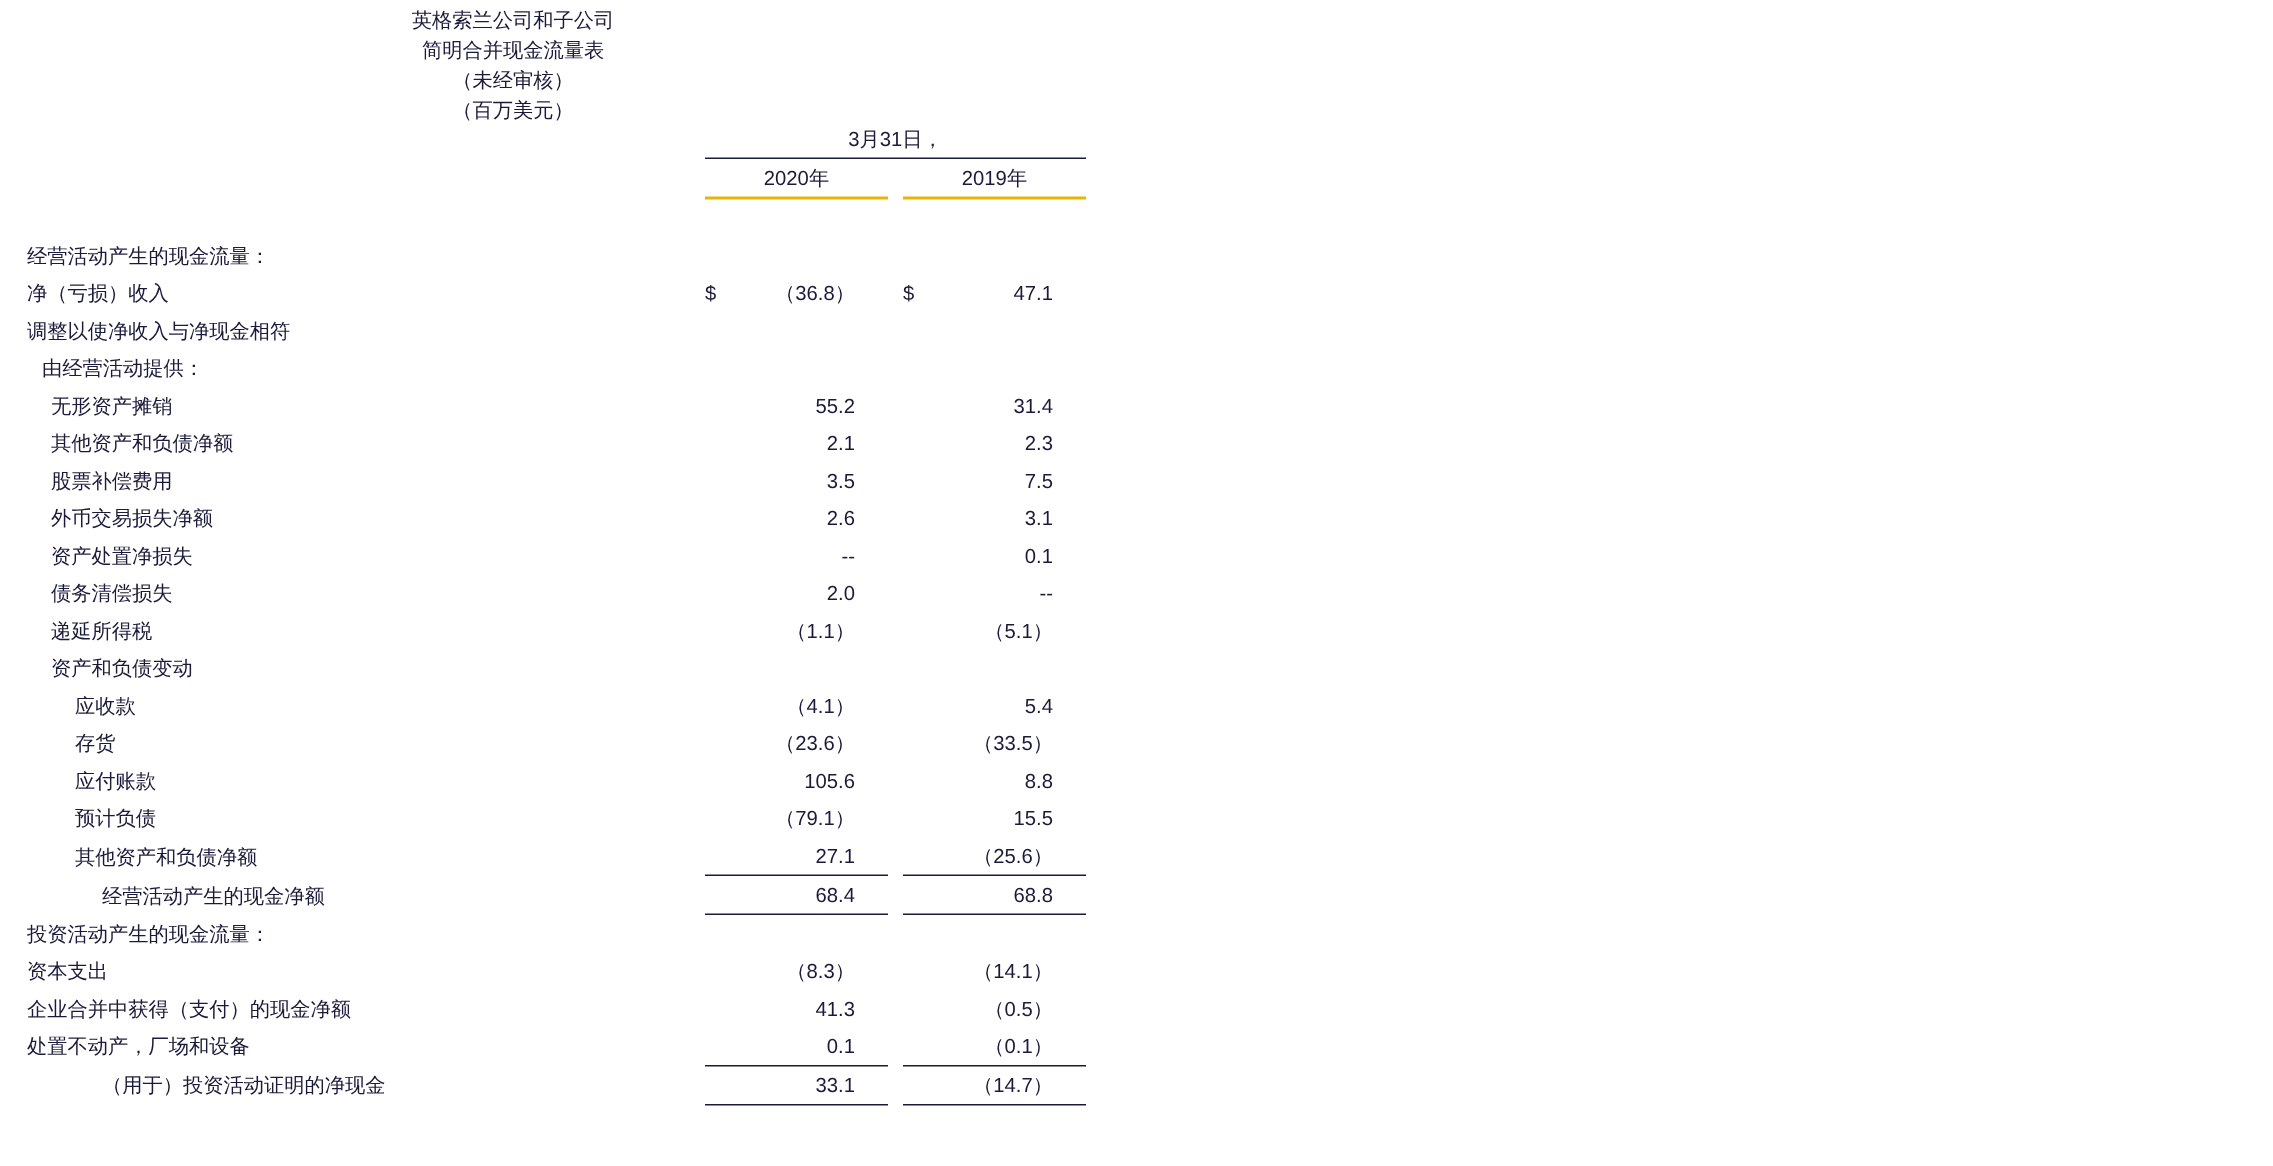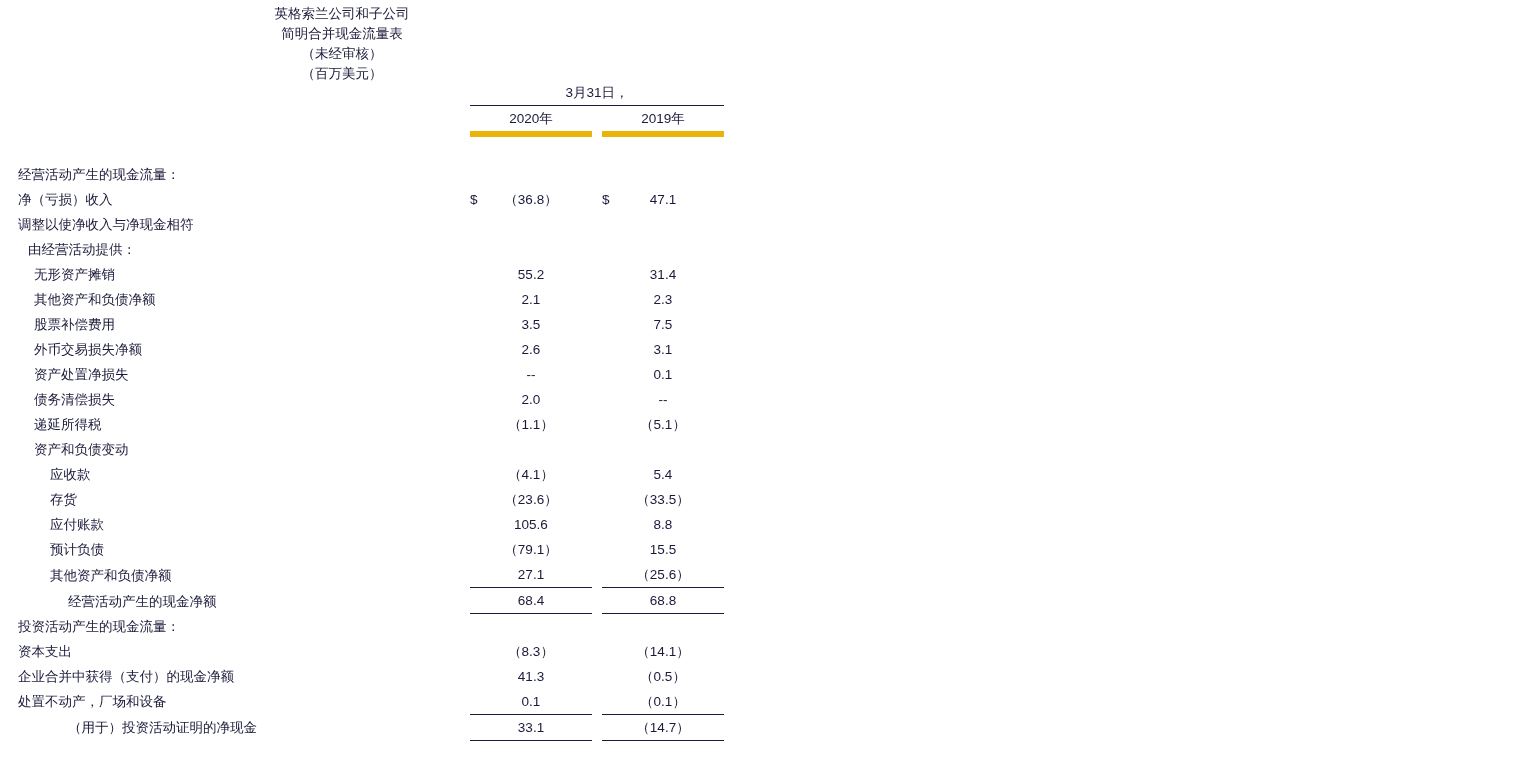--- a/index.html
+++ b/index.html
@@ -44,38 +44,38 @@
   }
   table.cf td {
     padding: 0;
     vertical-align: bottom;
     line-height: 25px;
     white-space: nowrap;
   }
   
   .c-label { width: 470px; }
   .c-cur   { width: 22px;  text-align: left; }
-  .c-num   { width: 78px;  text-align: center; padding-right: 2px !important; }
+  .c-num   { width: 78px;  text-align: right; padding-right: 2px !important; }
   .c-par   { width: 20px;  text-align: left; }
   .c-gap   { width: 10px; }
 
   .lbl      { padding-left: 18px !important; }
   .lbl-i1   { padding-left: 34px !important; }
   .lbl-i2   { padding-left: 50px !important; }
   .lbl-i3   { padding-left: 68px !important; }
 
   .hdr-span {
     text-align: center;
     font-size: 13.5px;
     line-height: 24px;
   }
   .rule-bottom { border-bottom: 1px solid #1a1a3a; margin-top: 19px; }
   .year-cell {
     text-align: center;
-    border-bottom: 6px solid #eab308;
+    border-bottom: 2px solid #eab308;
     line-height: 24px;
   }
   .spacer-row td { line-height: 11px; }
   .two-line { line-height: 19px; }
   .numline { border-bottom: 1px solid #1a1a3a; }
 </style>
 </head>
 <body>
 
 <div class="page">

